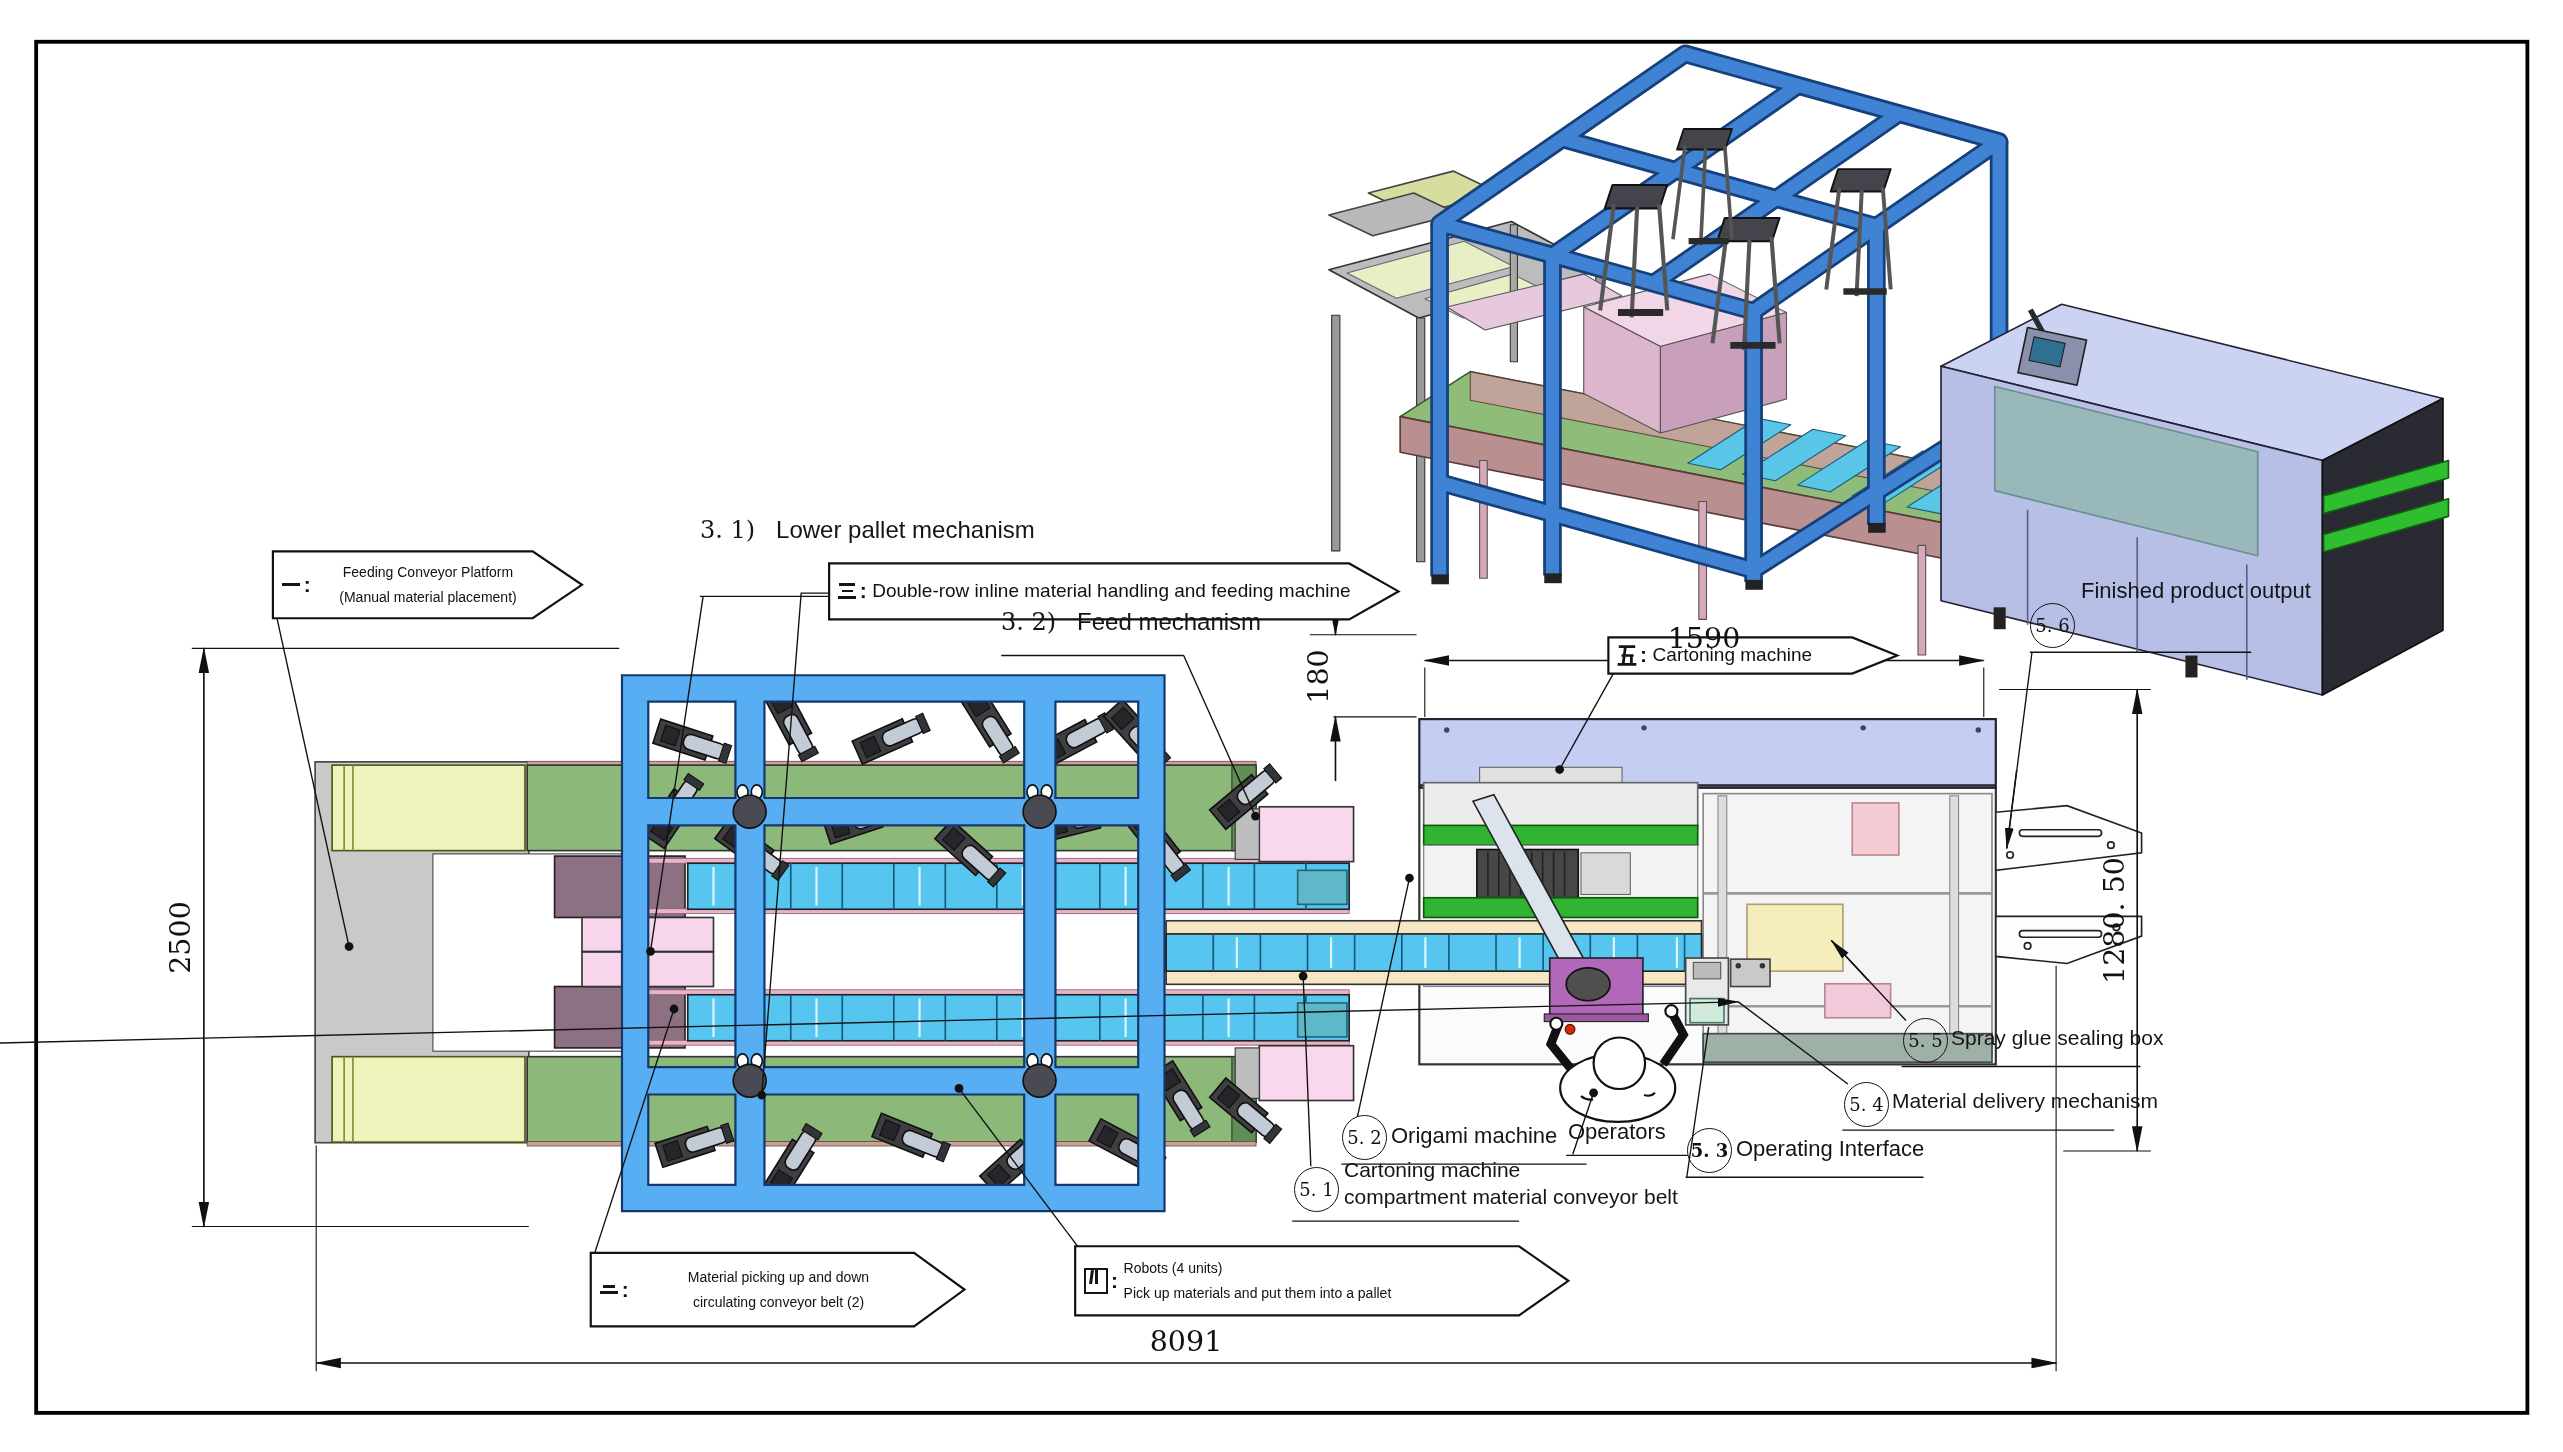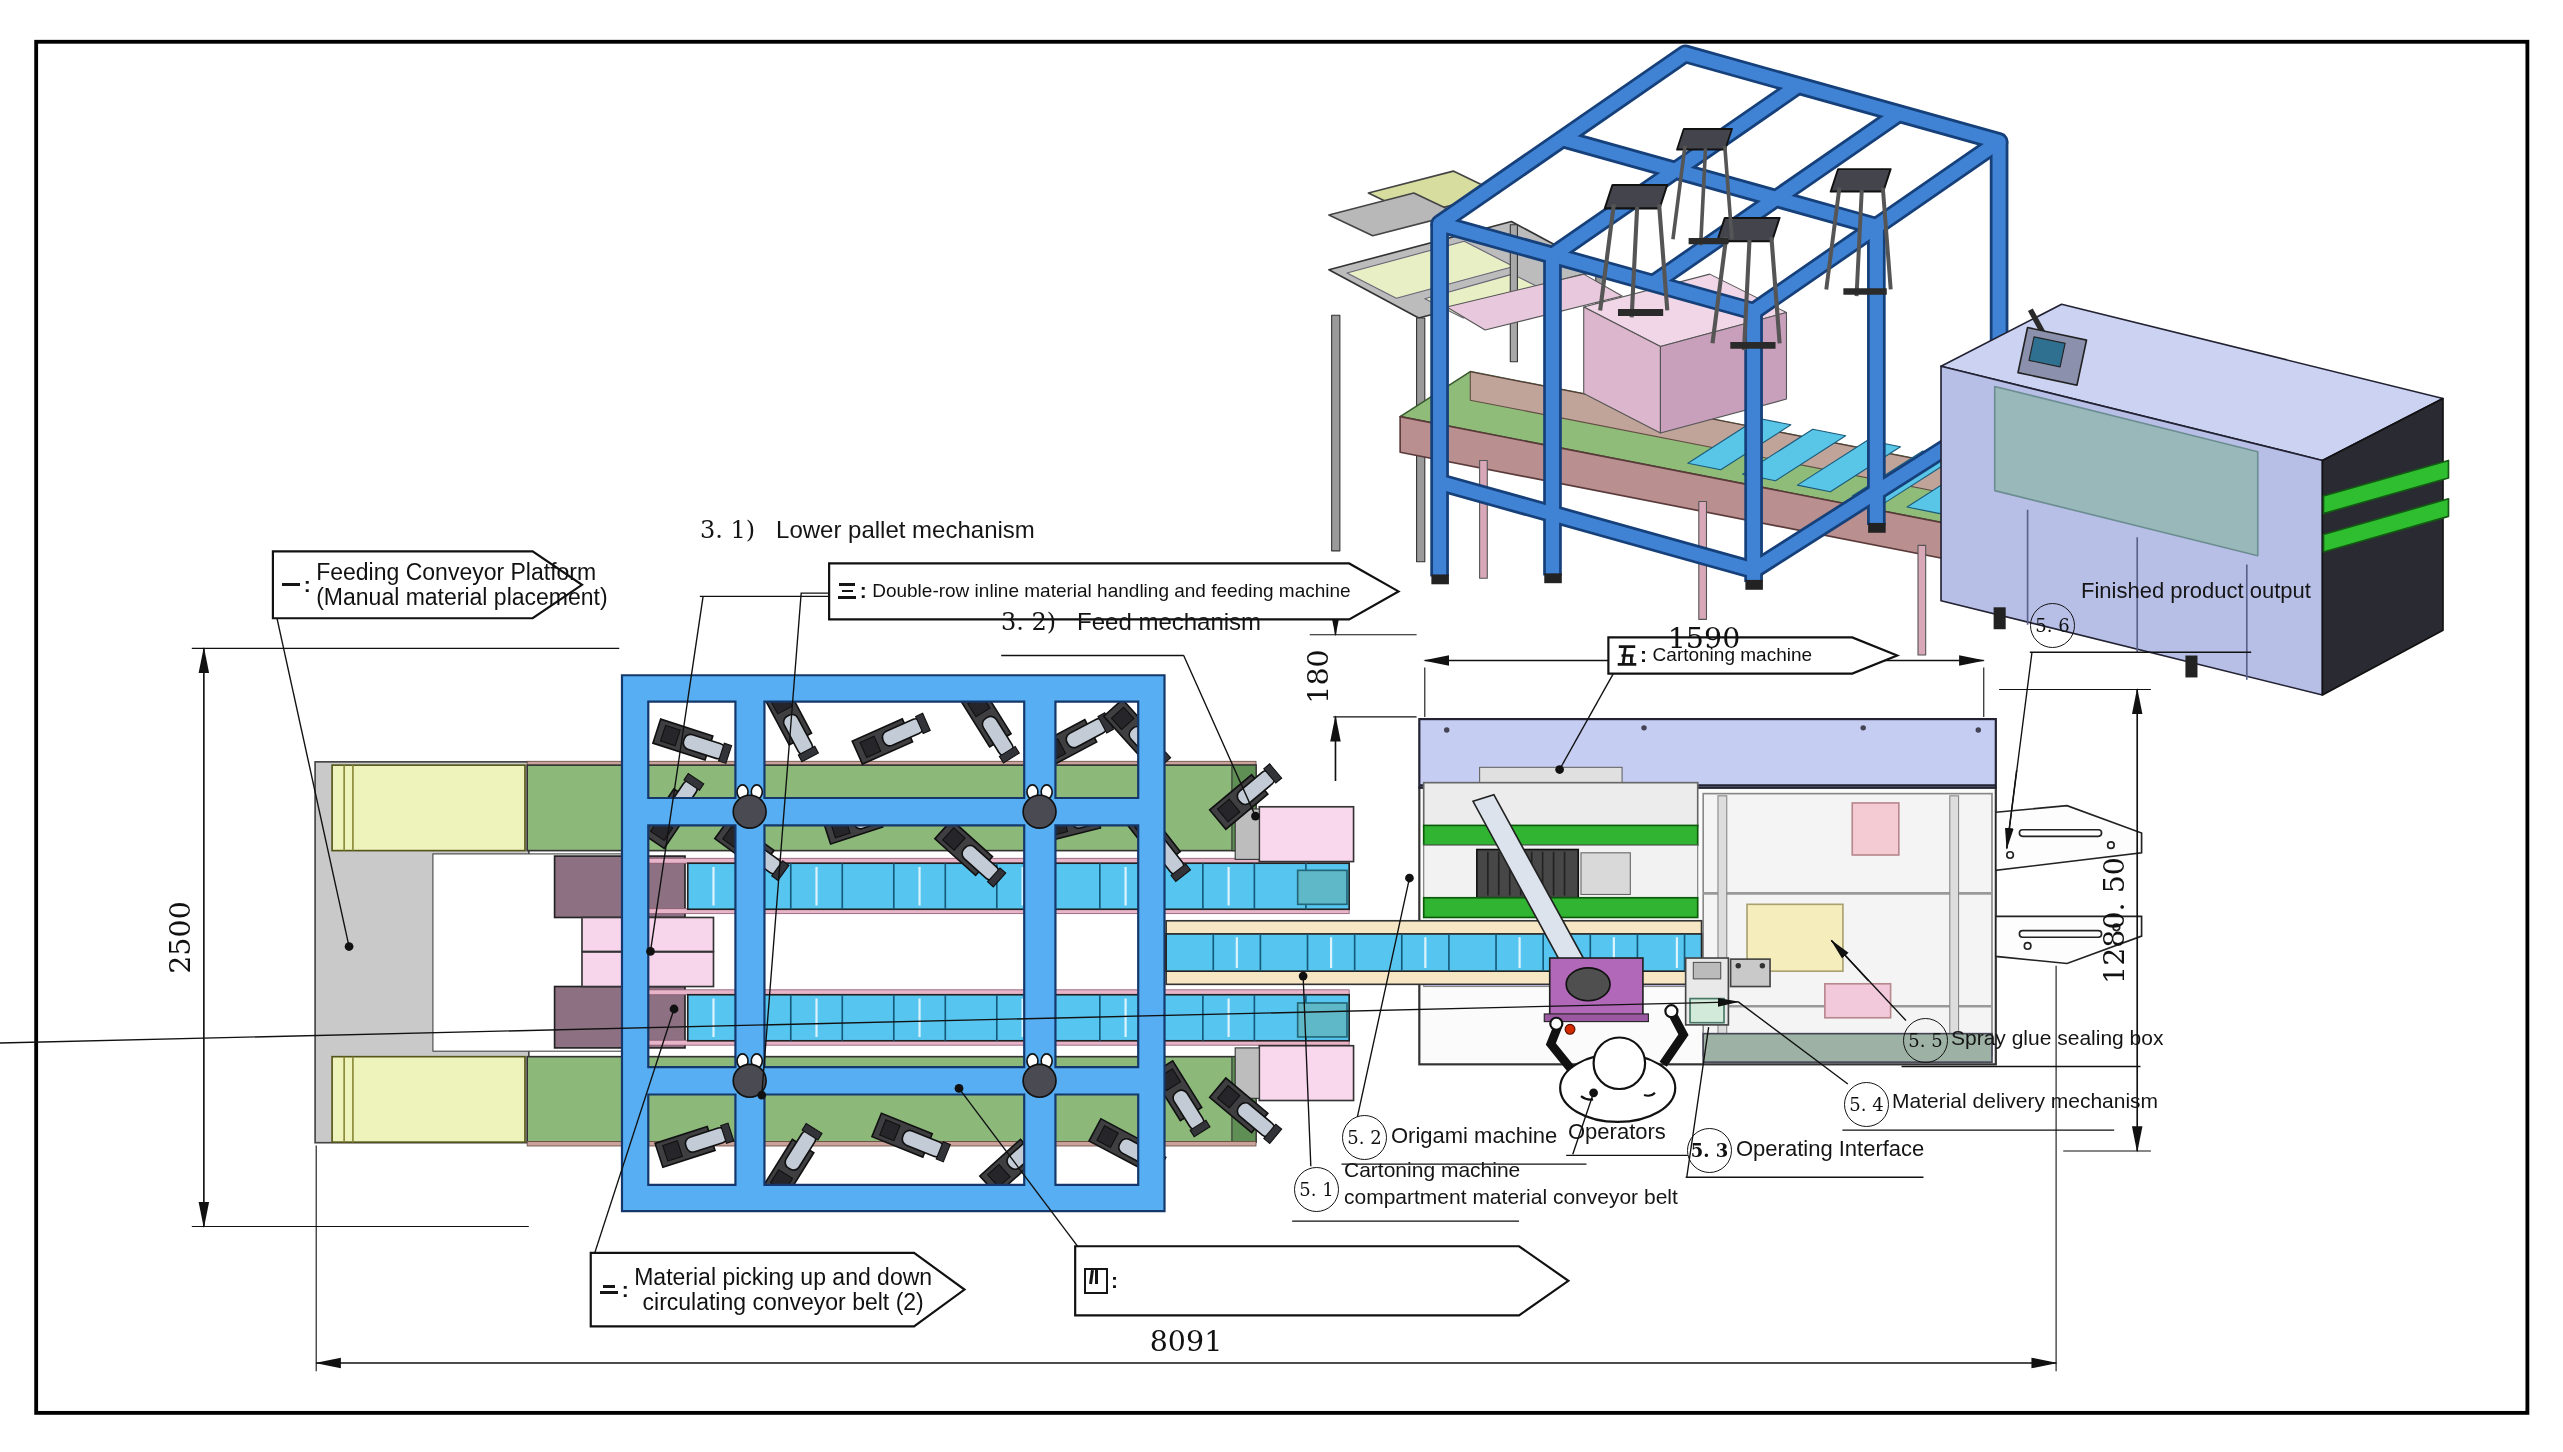--- a/index.html
+++ b/index.html
@@ -10,21 +10,21 @@
   .lbl .pre{font-family:"DejaVu Serif",serif;margin-right:14.2px;}
   .two{line-height:27px;white-space:nowrap;}
   .circ{position:absolute;width:43px;height:43px;border:1.6px solid #151515;border-radius:50%;
         display:flex;align-items:center;justify-content:center;font-size:18px;
         font-family:"DejaVu Serif",serif;background:transparent;}
   .dimtxt{position:absolute;font-family:"DejaVu Serif",serif;font-size:28.5px;color:#111;
           text-align:center;}
   .rot{transform:rotate(-90deg);}
   .banner{position:absolute;display:flex;align-items:center;padding-left:8.8px;}
   .banner .txt{display:flex;flex-direction:column;justify-content:center;width:100%;}
-  .bl1{font-size:23px;line-height:25px;text-align:center;white-space:nowrap;}
+  .bl1{font-size:14px;line-height:25px;text-align:center;white-space:nowrap;}
   .bls{font-size:19px;white-space:nowrap;}
   .colon{font-size:21px;font-weight:bold;margin:0 5.5px 0 3.3px;}
   .cnicon{display:inline-flex;flex-direction:column;justify-content:center;gap:3.8px;flex:none;}
   .cnicon .b{background:#151515;height:2.7px;}
   .cn4{position:relative;width:20px;height:22px;border:2.7px solid #151515;flex:none;}
   .cn4 i{position:absolute;top:0;width:2.7px;height:14.2px;background:#151515;}
 </style>
 </head>
 <body>
 
@@ -479,20 +479,24 @@
   <span class="bl1">circulating conveyor belt  (2)</span>
       </span>
 </div>
 
 <div class="banner" style="left:1075px;top:1246px;width:444px;height:69px;">
   <span class="cn4">
         <i style="left:3.8px;transform:rotate(8deg);"></i>
         <i style="left:9.3px;"></i>
       </span>
   <span class="colon">:</span>
+  <span class="txt" style="align-items:flex-start;">
+    <span class="bl1">Robots (4 units)</span>
+    <span class="bl1">Pick up materials and put them into a pallet</span>
+  </span>
 </div>
 
 <div class="dimtxt rot" style="left:125px;top:921px;width:110px;">2500</div>
 <div class="dimtxt" style="left:1104px;top:1325px;width:164px;">8091</div>
 <div class="dimtxt" style="left:1622px;top:622px;width:164px;">1590</div>
 <div class="dimtxt rot" style="left:1274px;top:660px;width:88px;">180</div>
 <div class="dimtxt rot" style="left:2043px;top:904px;width:142px;">1280. 50</div>
 
 </div>
 

